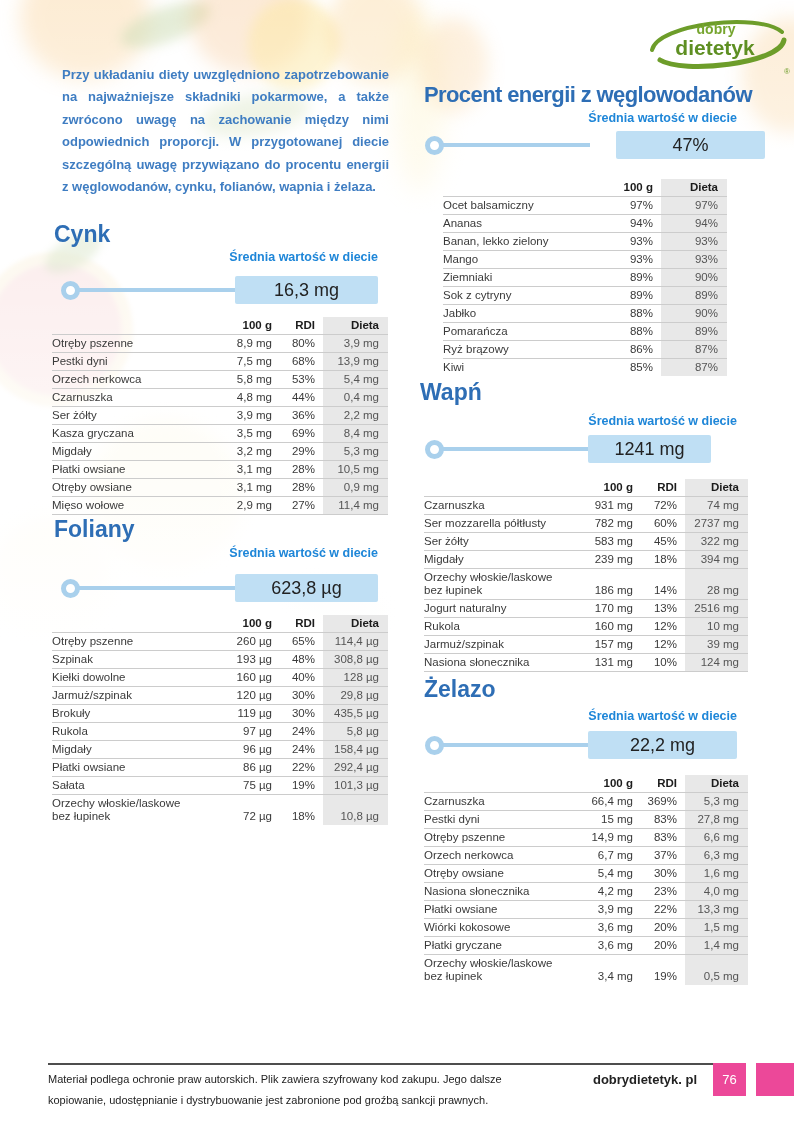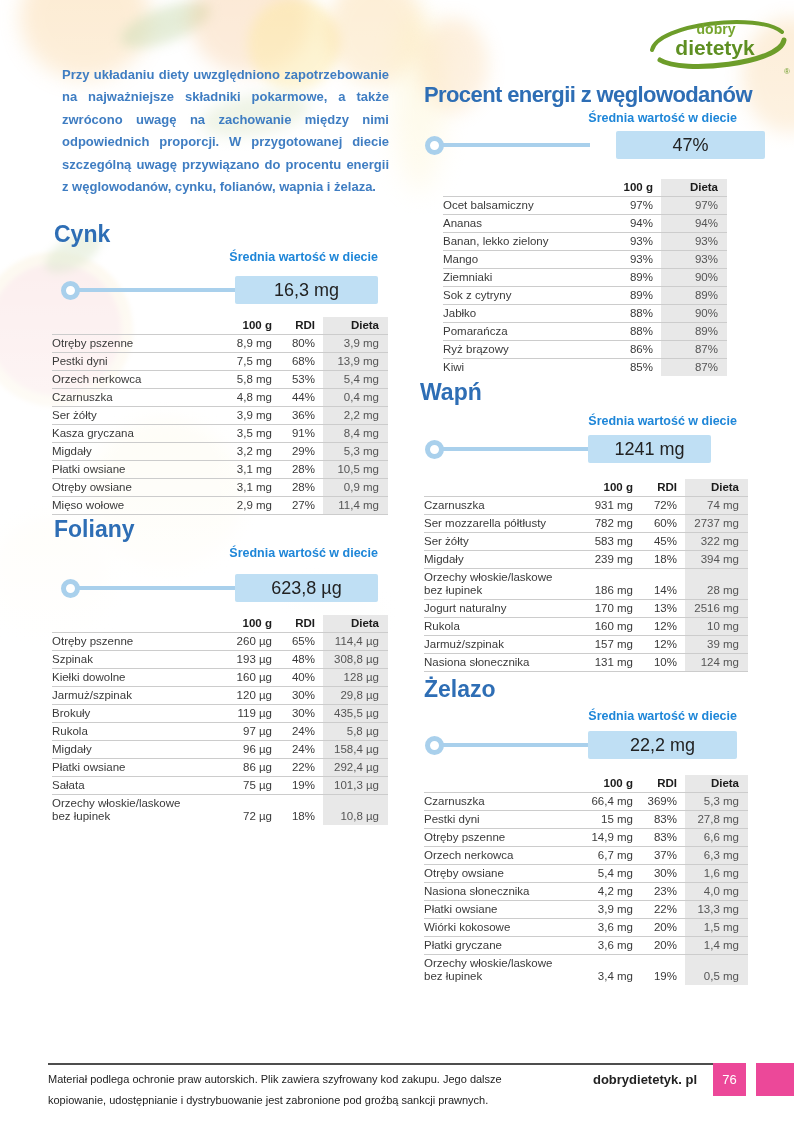--- a/index.html
+++ b/index.html
@@ -145,21 +145,21 @@
           </tr>
           <tr>
             <td class="lbl">Ser żółty</td>
             <td class="num">3,9 mg</td>
             <td class="num">36%</td>
             <td class="num dieta">2,2 mg</td>
           </tr>
           <tr>
             <td class="lbl">Kasza gryczana</td>
             <td class="num">3,5 mg</td>
-            <td class="num">91%</td>
+            <td class="num">69%</td>
             <td class="num dieta">8,4 mg</td>
           </tr>
           <tr>
             <td class="lbl">Migdały</td>
             <td class="num">3,2 mg</td>
             <td class="num">29%</td>
             <td class="num dieta">5,3 mg</td>
           </tr>
           <tr>
             <td class="lbl">Płatki owsiane</td>

